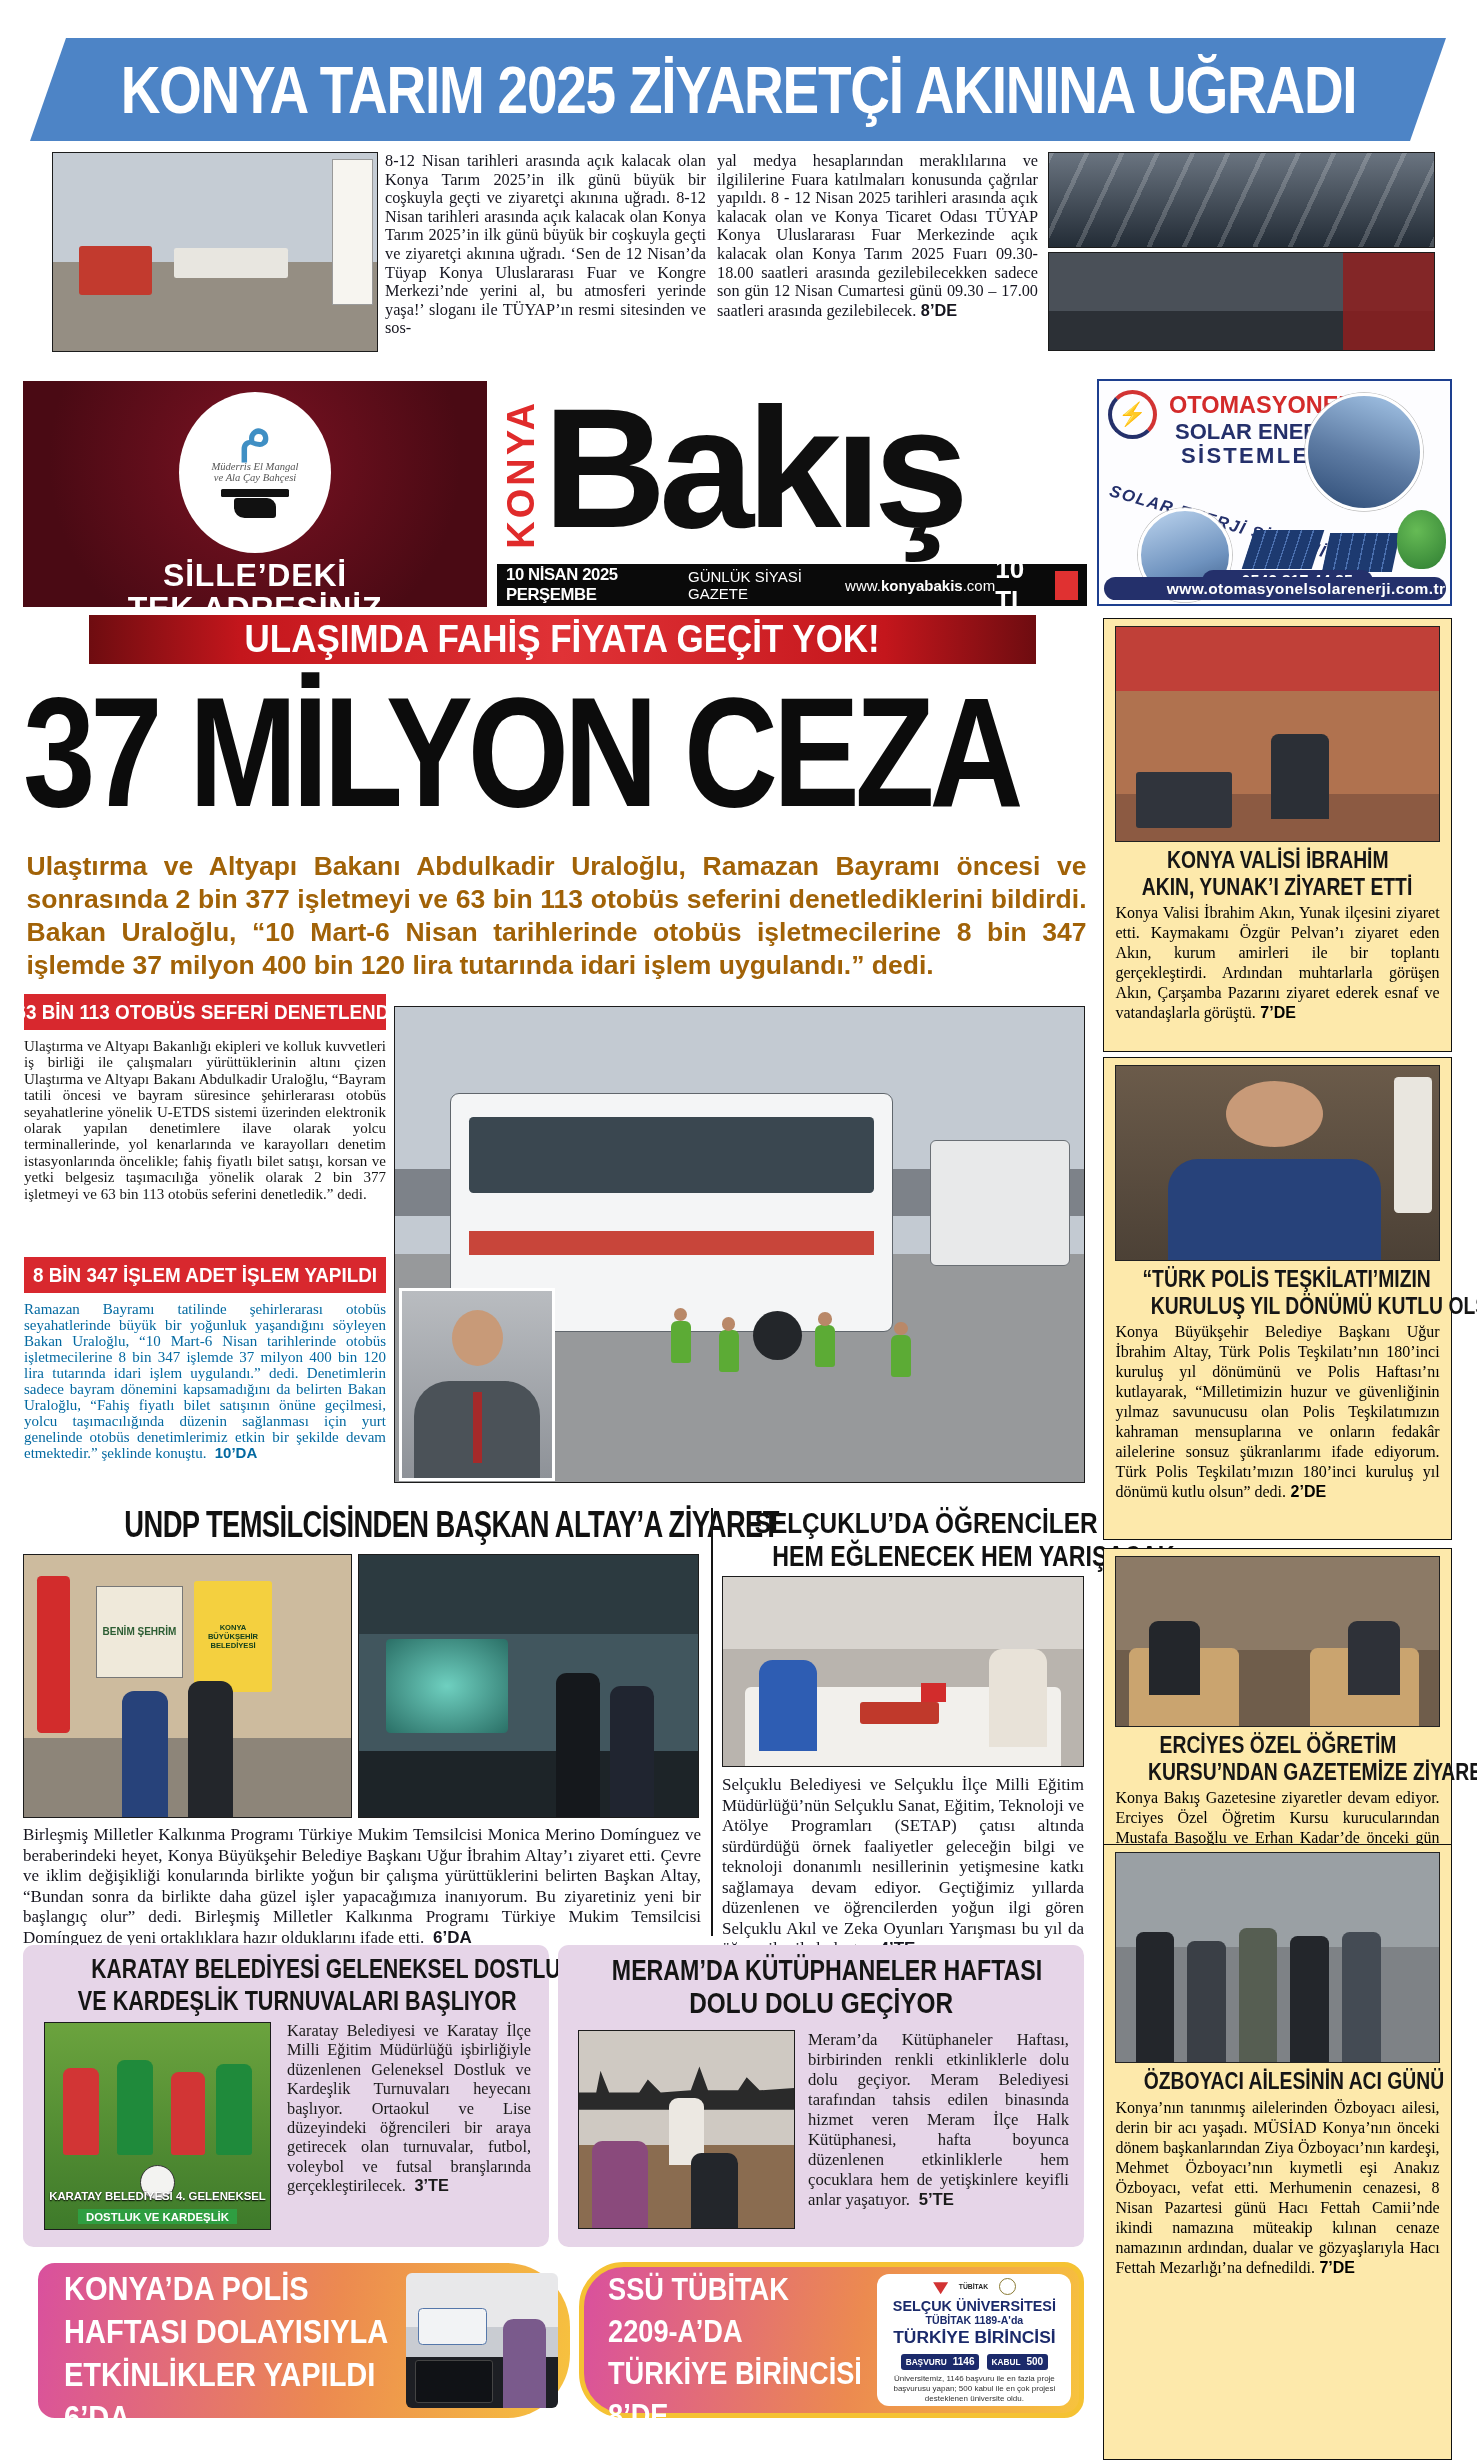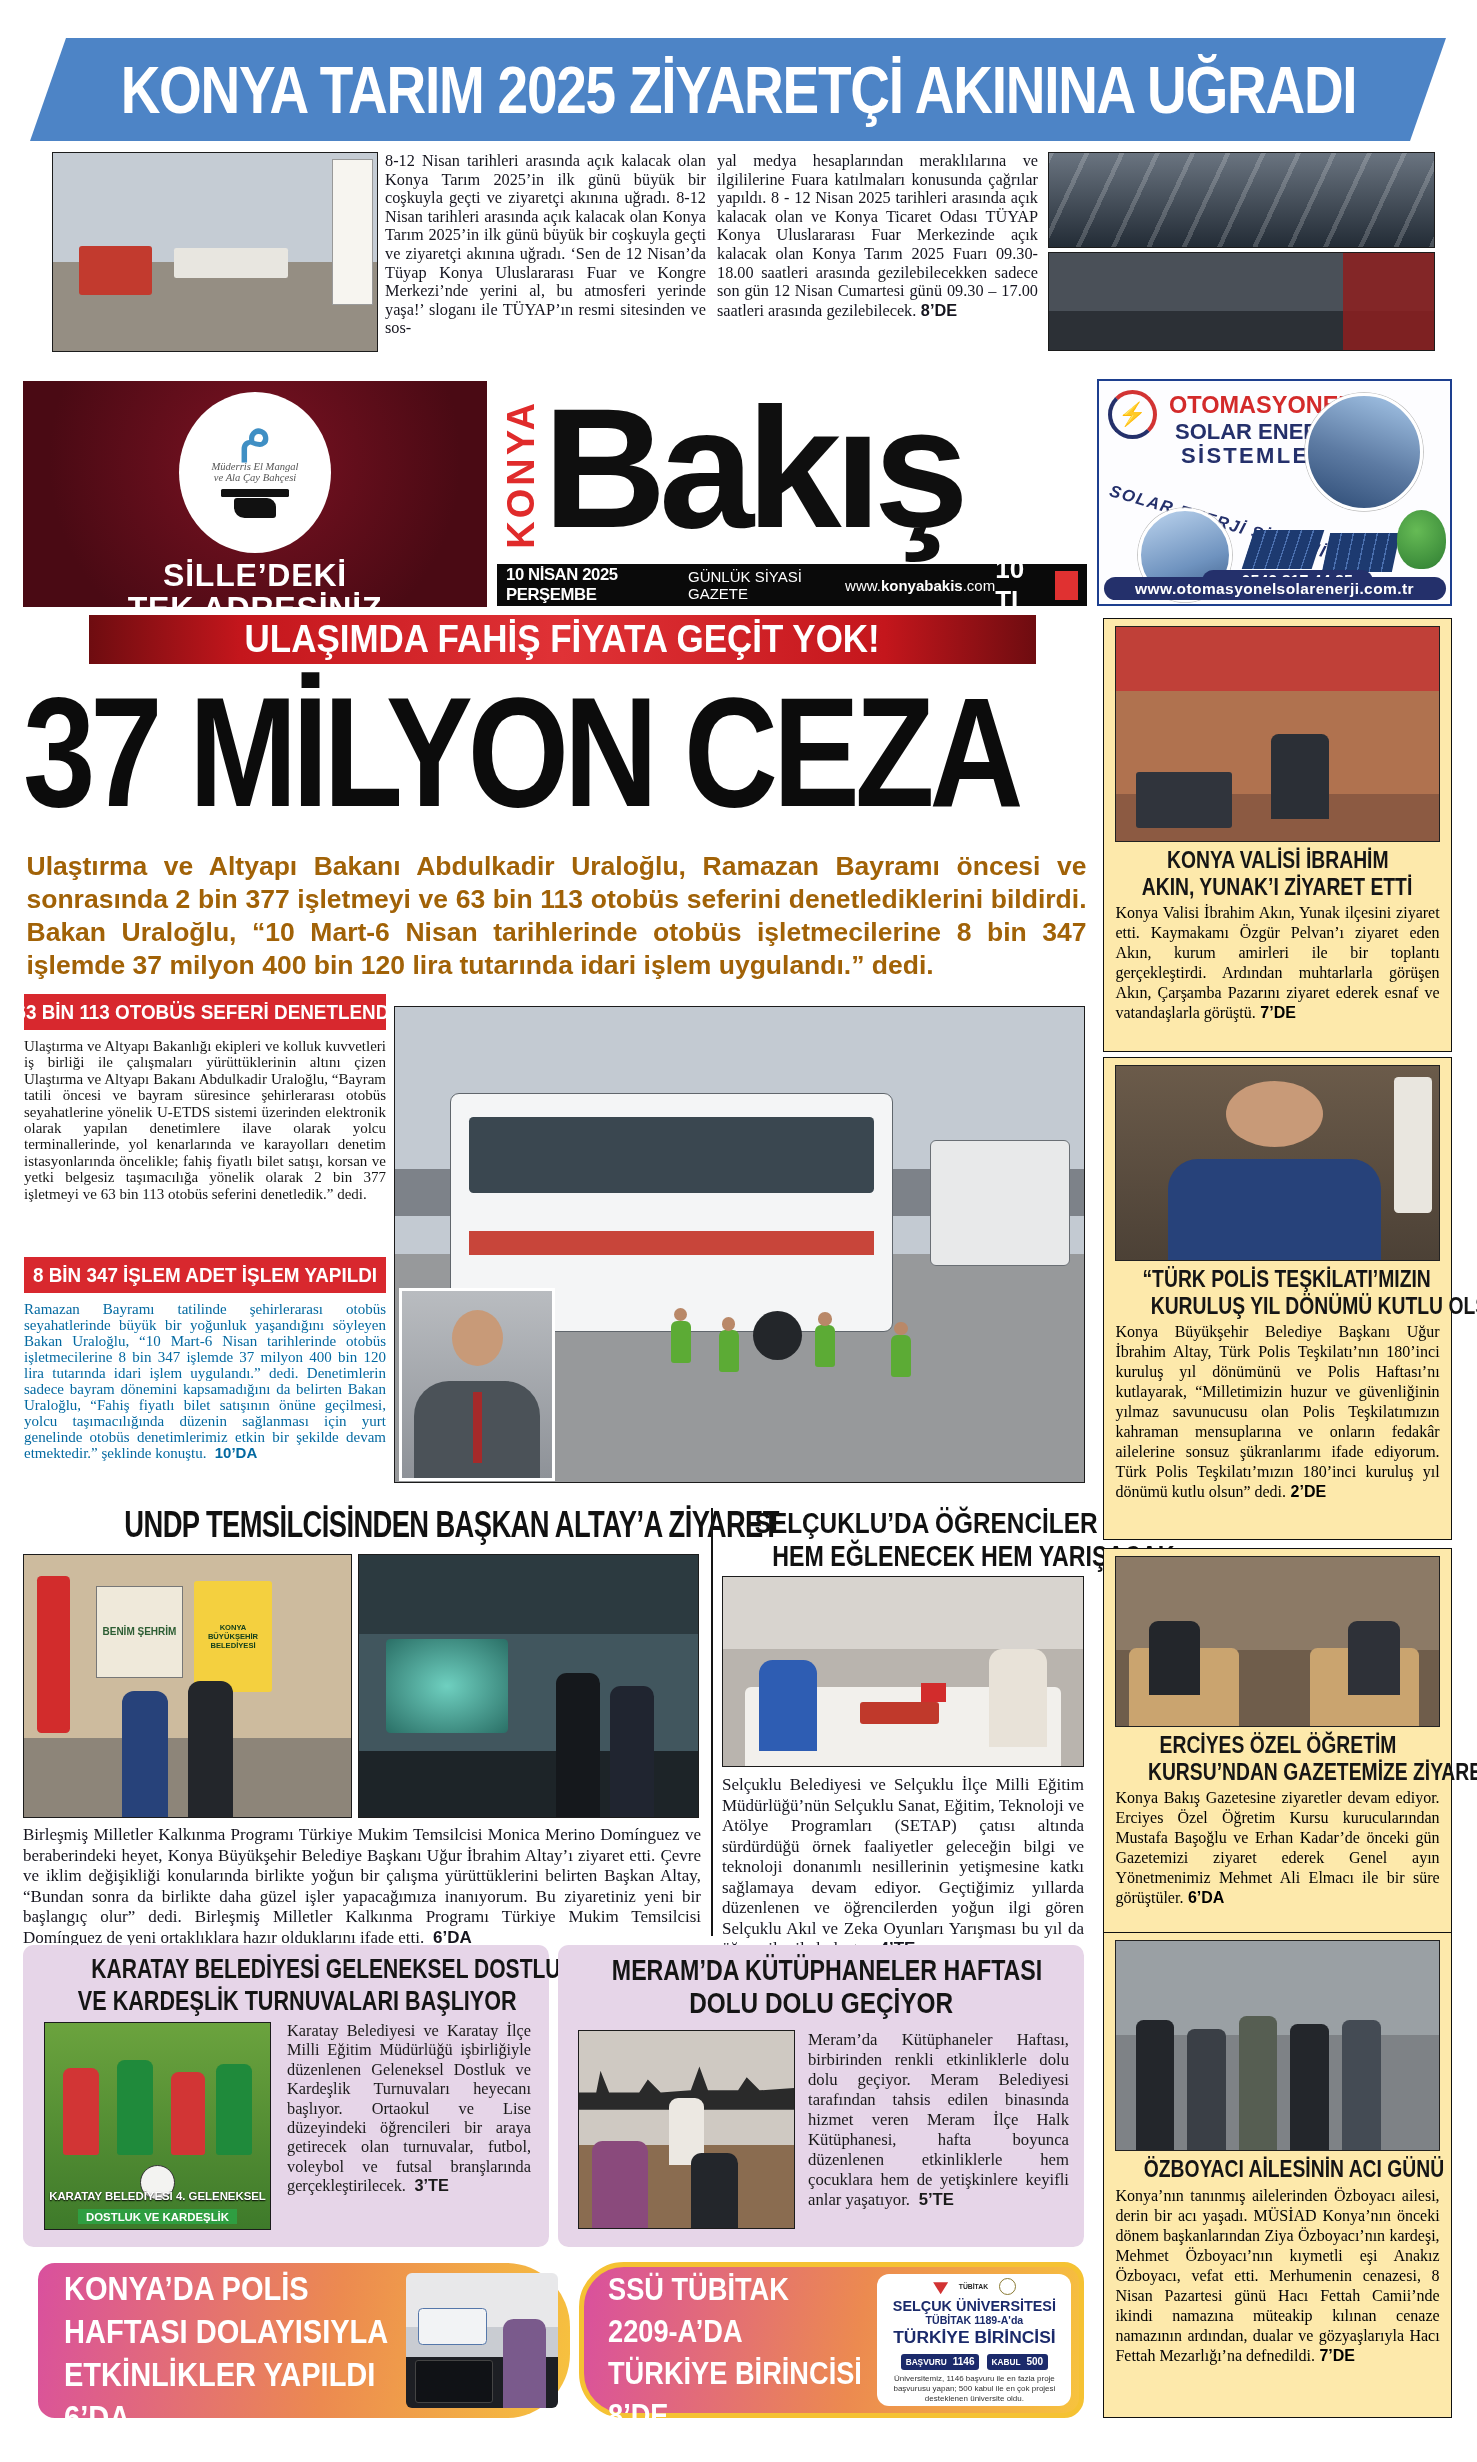--- a/index.html
+++ b/index.html
@@ -131,21 +131,21 @@
     <div class="abs" style="left:227px;top:152px;width:70px;height:39px;transform:skewX(-12deg);
                 background:repeating-linear-gradient(90deg,#1d3a70 0 10.6px,#4a6fae 10.6px 12px);"></div>
     <div class="abs" style="right:4.5px;top:129px;width:49px;height:59px;border-radius:50% 50% 45% 45%;
                 background:radial-gradient(circle at 40% 35%,#66bb55,#2e7d32);"></div>
     <div class="abs" style="left:103px;top:189px;width:171px;height:23px;background:#24306b;border-radius:12px;display:flex;
                 align-items:center;justify-content:center;gap:4.5px;">
       <span style="color:#fff;font-size:12px;">☎</span>
       <span style="color:#fff;font-weight:900;font-size:16px;">0542 817 44 85</span>
     </div>
     <div class="abs" style="left:4.5px;right:4.5px;bottom:3.8px;height:23px;background:#24306b;border-radius:11.4px;display:flex;
-                align-items:center;justify-content:center;">
+                align-items:center;justify-content:flex-end;">
       <span style="color:#fff;font-weight:bold;font-size:15.5px;letter-spacing:0.4px;">www.otomasyonelsolarenerji.com.tr</span>
     </div>
   </div>
 
   <div class="abs kicker" style="left:45px;top:615px;width:947px;height:49px;">
     <span class="sq" style="font-size:38px;transform:scaleX(.92);">ULAŞIMDA FAHİŞ FİYATA GEÇİT YOK!</span>
   </div>
 
   <div class="abs" style="left:23px;top:667px;width:1069px;height:173px;line-height:171px;">
     <span class="sqL" style="font-size:155px;font-weight:900;color:#0c0c0c;letter-spacing:-6px;transform:scaleX(.84);">37 MİLYON CEZA</span>
@@ -269,21 +269,21 @@
       <div class="sh" style="position:absolute;left:10%;bottom:18%;width:16%;height:44%;background:#23262b;border-radius:9px 9px 0 0;"></div>
       <div class="sh" style="position:absolute;right:12%;bottom:18%;width:16%;height:44%;background:#2e3138;border-radius:9px 9px 0 0;"></div>
     </div>
     <h3>
       <span class="sq">ERCİYES ÖZEL ÖĞRETİM</span><br>
       <span class="sq">KURSU’NDAN GAZETEMİZE ZİYARET</span>
     </h3>
     <p><span>Konya Bakış Gazetesine ziyaretler devam ediyor. Erciyes Özel Öğretim Kursu kurucularından Mustafa Başoğlu ve Erhan Kadar’de önceki gün Gazetemizi ziyaret ederek Genel ayın Yönetmenimiz Mehmet Ali Elmacı ile bir süre görüştüler.</span><b class="ref">6’DA</b></p>
   </div>
 
-  <div class="sbox" style="top:1932px;height:486px;">
+  <div class="sbox" style="top:1844px;height:616px;">
     <div class="sphoto" style="height:211px;background:linear-gradient(#9aa0a4 0 45%,#7e8286 45% 100%);">
       <div class="sh" style="position:absolute;left:6%;bottom:0;width:12%;height:62%;background:#23262b;border-radius:7.6px 7.6px 0 0;"></div>
       <div class="sh" style="position:absolute;left:22%;bottom:0;width:12%;height:58%;background:#3a3f46;border-radius:7.6px 7.6px 0 0;"></div>
       <div class="sh" style="position:absolute;left:38%;bottom:0;width:12%;height:64%;background:#565e52;border-radius:7.6px 7.6px 0 0;"></div>
       <div class="sh" style="position:absolute;left:54%;bottom:0;width:12%;height:60%;background:#23262b;border-radius:7.6px 7.6px 0 0;"></div>
       <div class="sh" style="position:absolute;left:70%;bottom:0;width:12%;height:62%;background:#444b54;border-radius:7.6px 7.6px 0 0;"></div>
     </div>
     <h3>
       <span class="sq">ÖZBOYACI AİLESİNİN ACI GÜNÜ</span>
     </h3>

